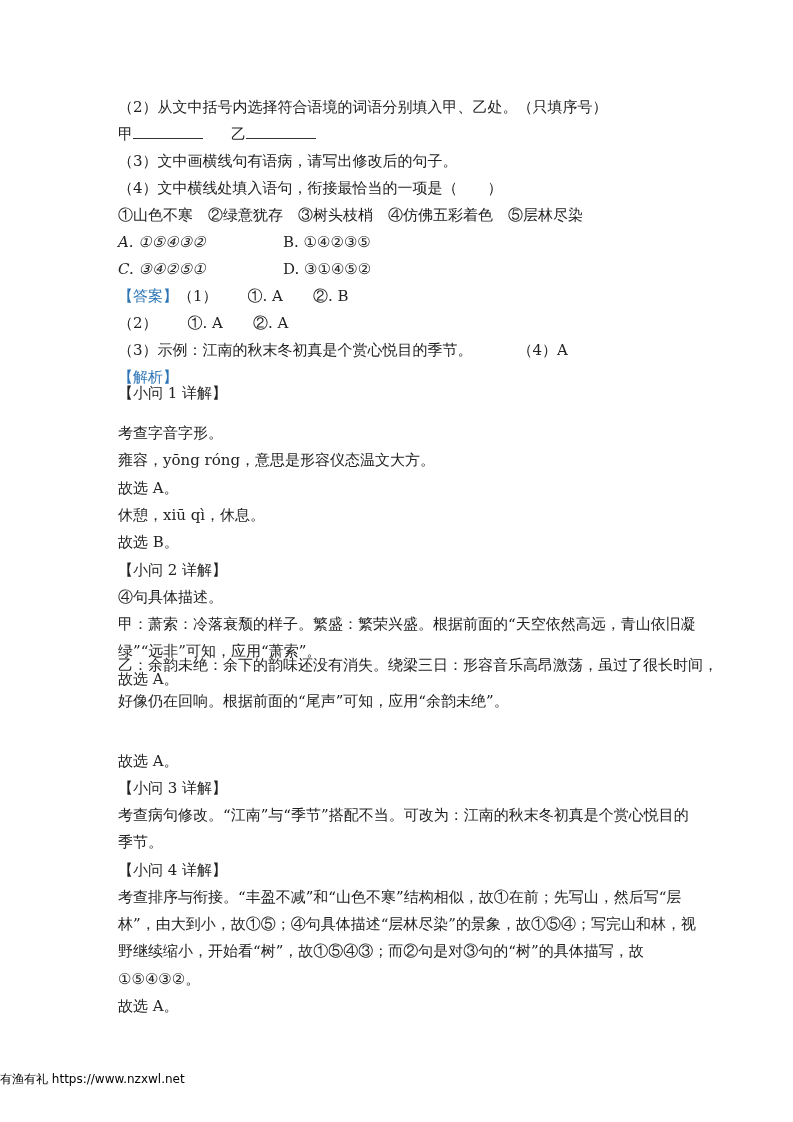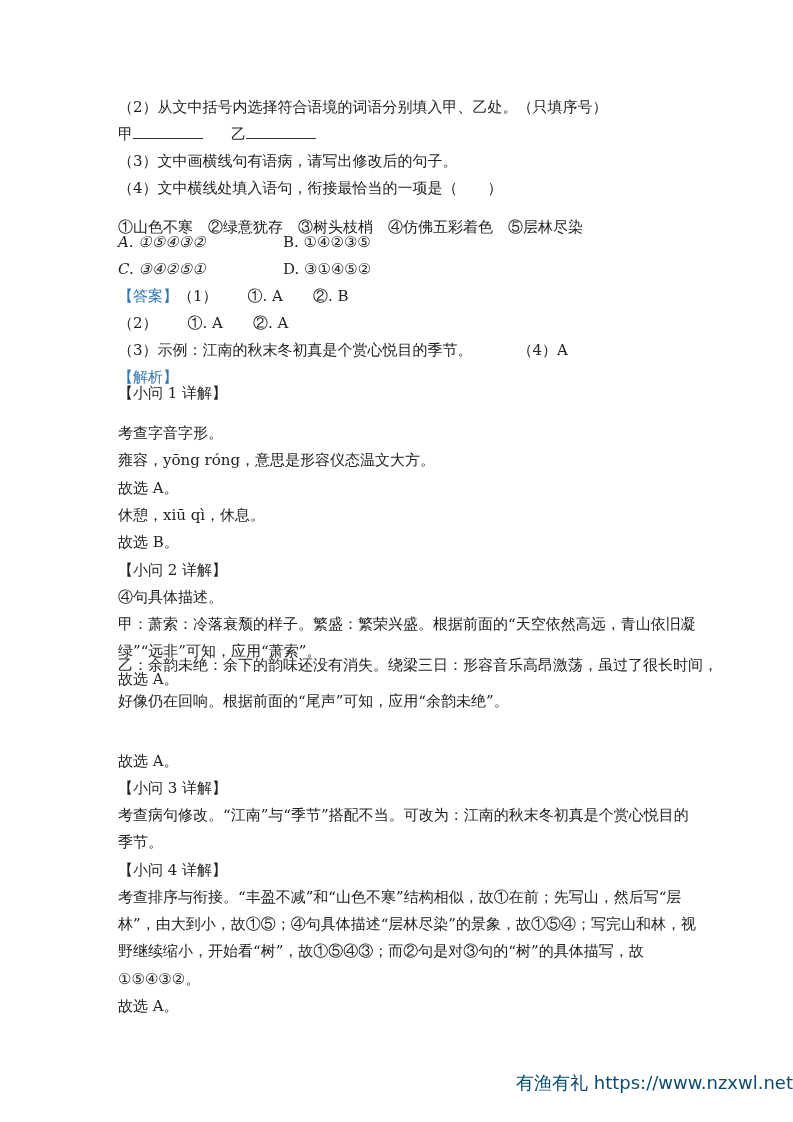--- a/index.html
+++ b/index.html
@@ -3,34 +3,34 @@
   <meta charset="utf-8">
   <style>
     html, body { margin: 0; padding: 0; background: #ffffff; }
     body { width: 793px; height: 1122px; position: relative; overflow: hidden;
            font-family: "DejaVu Serif", "Liberation Serif", serif; color: #222; }
     .page { position: absolute; left: 118px; top: 0; width: 570px; }
     .line { position: absolute; left: 0; font-size: 15px; line-height: 18px; white-space: nowrap; }
     .blue { color: #2e75b6; }
     .blank { display: inline-block; width: 70px; border-bottom: 1px solid #333; height: 12px; vertical-align: baseline; margin-right: 28px; }
     .optcol { display: inline-block; width: 165px; font-style: italic; }
-    .footer { position: absolute; top: 1071px; left: 0; width: 793px; text-align: right;
-              font-family: "DejaVu Sans", "Liberation Sans", sans-serif; font-size: 18px; color: #0c4a6e; }
+    .footer { position: absolute; top: 1071px; left: 0; width: 793px; text-align: left;
+              font-family: "DejaVu Sans", "Liberation Sans", sans-serif; font-size: 12px; color: #000000; }
   </style>
 </head>
 <body>
 
 <div class="page">
   <div class="line" style="top:98px">（2）从文中括号内选择符合语境的词语分别填入甲、乙处。（只填序号）</div>
   <div class="line" style="top:125px">
     <span>甲</span><span class="blank"></span><span>乙</span><span class="blank"></span>
   </div>
   <div class="line" style="top:152px">（3）文中画横线句有语病，请写出修改后的句子。</div>
   <div class="line" style="top:179px">（4）文中横线处填入语句，衔接最恰当的一项是（　　）</div>
-  <div class="line" style="top:218px">①山色不寒　②绿意犹存　③树头枝梢　④仿佛五彩着色　⑤层林尽染</div>
+  <div class="line" style="top:206px">①山色不寒　②绿意犹存　③树头枝梢　④仿佛五彩着色　⑤层林尽染</div>
   <div class="line" style="top:233px">
     <span class="optcol">A. ①⑤④③②</span><span>B. ①④②③⑤</span>
   </div>
   <div class="line" style="top:260px">
     <span class="optcol">C. ③④②⑤①</span><span>D. ③①④⑤②</span>
   </div>
 
   <div class="line" style="top:287px">
     <span class="blue">【答案】</span><span>（1）　　①. A　　②. B</span>
   </div>

